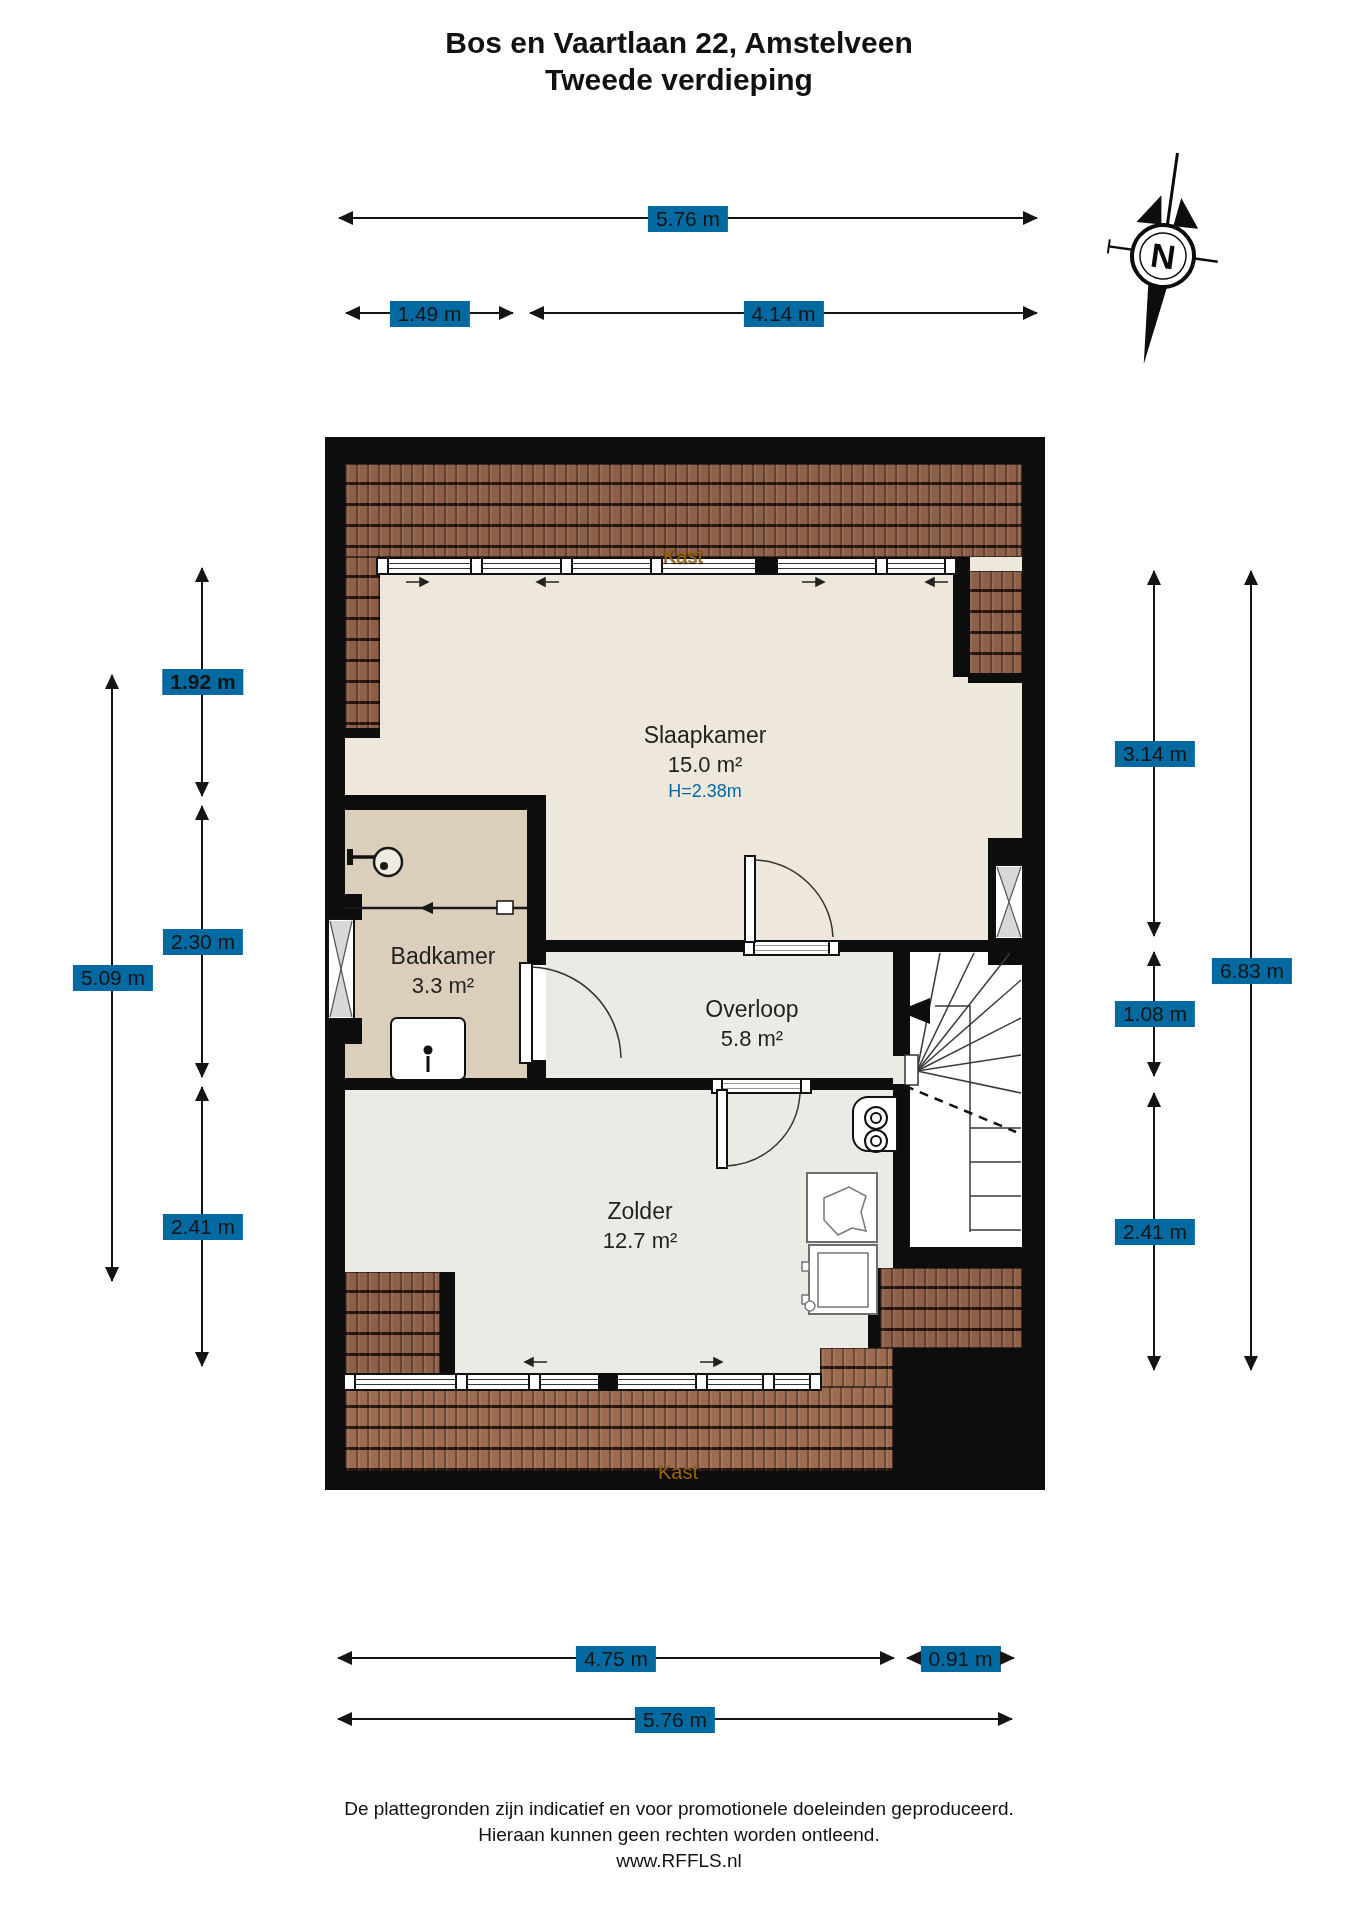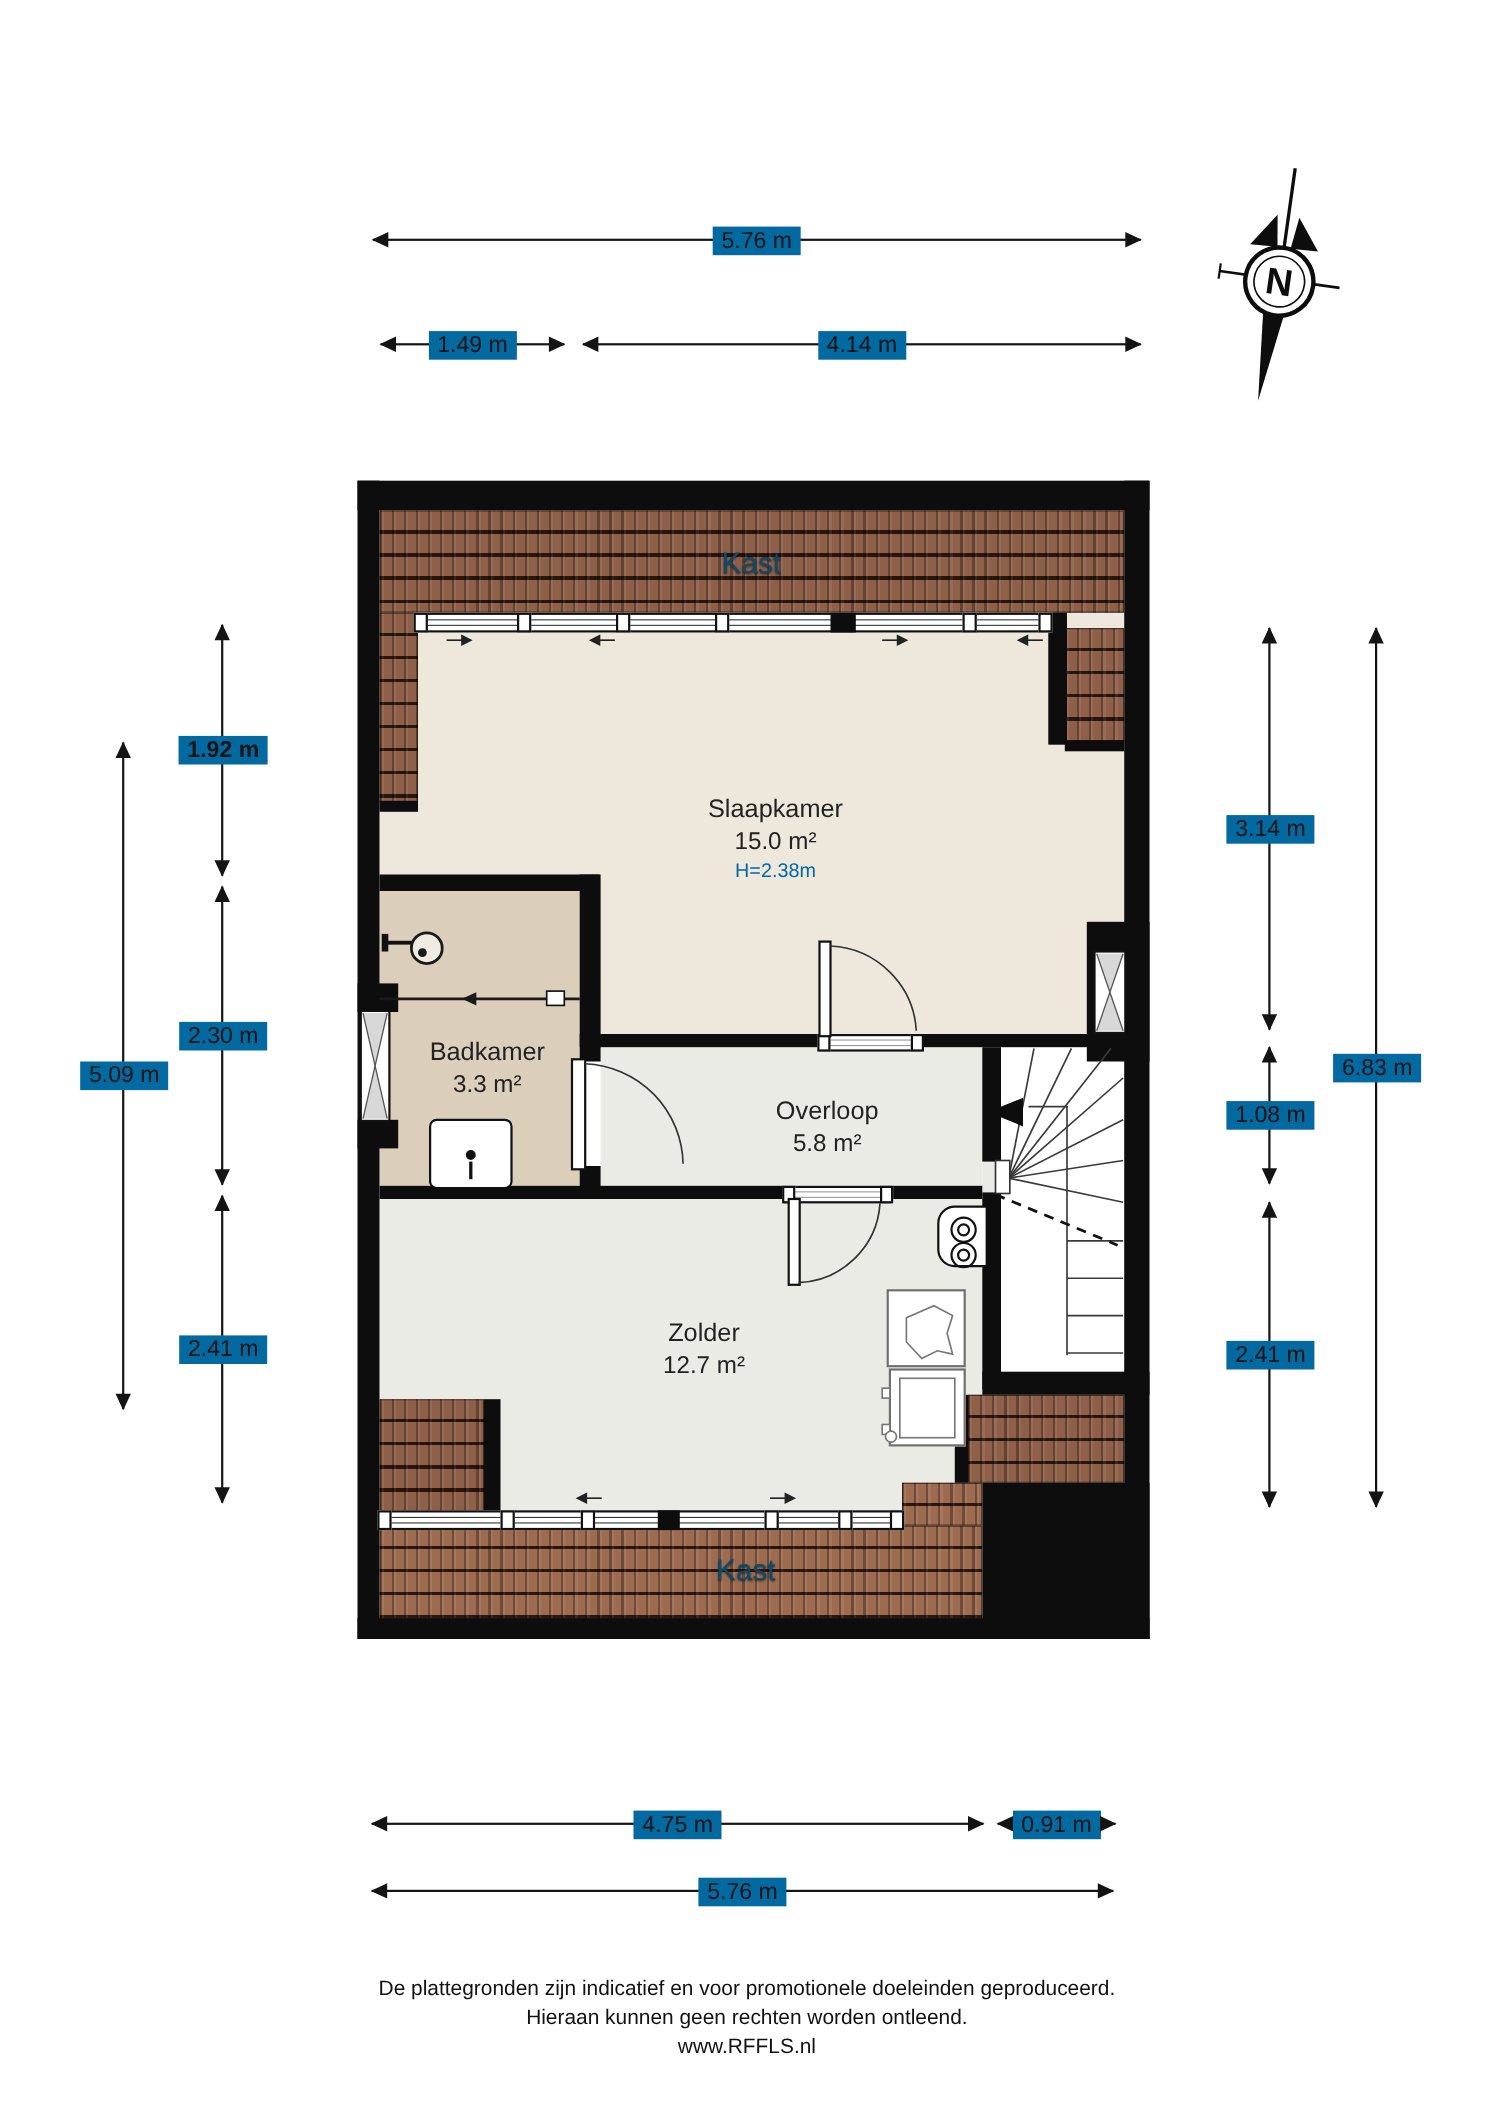--- a/index.html
+++ b/index.html
@@ -34,21 +34,21 @@
     position:absolute;
     background-color:#8F6049;
     background-image:
       repeating-linear-gradient(90deg, rgba(0,0,0,.30) 0 2px, rgba(255,255,255,.08) 2px 4px, rgba(0,0,0,0) 4px 11px),
       repeating-linear-gradient(180deg, rgba(0,0,0,0) 0 18px, rgba(22,9,4,.85) 18px 21px);
     box-shadow: inset 0 0 0 1px rgba(0,0,0,.55);
   }
   .tiles--light{background-color:#9D6C50;}
   .kast-label{
     position:absolute; transform:translate(-50%,-50%);
-    color:#0c4a6e; font-size:27px; text-shadow:0 1px 2px rgba(0,0,0,.65); white-space:nowrap;
+    color:#a16207; font-size:20px; text-shadow:0 1px 2px rgba(0,0,0,.65); white-space:nowrap;margin-top:44px;
   }
 
   
   .winband{
     position:absolute; background:#fff;
     border-top:2px solid #111; border-bottom:2px solid #111;
     background-image:linear-gradient(#333,#333),linear-gradient(#333,#333);
     background-size:100% 1px,100% 1px; background-repeat:no-repeat;
     background-position:0 30%,0 70%;
   }
@@ -99,20 +99,24 @@
     position:absolute; left:390px; top:1017px; width:76px; height:64px;
     background:#fff; border:2.5px solid #111; border-radius:7px; box-sizing:border-box;
   }
   svg.overlay{position:absolute; left:0; top:0; pointer-events:none;}
 </style>
 </head>
 <body>
 
 <div id="canvas">
 
+  <div class="abs title">
+    <div>Bos en Vaartlaan 22, Amstelveen</div>
+    <div>Tweede verdieping</div>
+  </div>
 
   <div class="floor f-cream" style="left:345px;top:557px;width:677px;height:383px;"></div>
   <div class="floor f-bath" style="left:345px;top:810px;width:182px;height:268px;"></div>
   <div class="floor f-light" style="left:546px;top:952px;width:347px;height:126px;"></div>
   <div class="floor f-light" style="left:893px;top:1056px;width:17px;height:28px;"></div>
   <div class="floor f-white" style="left:910px;top:952px;width:112px;height:295px;"></div>
   <div class="floor f-light" style="left:345px;top:1090px;width:548px;height:283px;"></div>
 
   <div class="tiles" style="left:345px;top:464px;width:677px;height:93px;"></div>
   <div class="tiles" style="left:345px;top:557px;width:35px;height:173px;"></div>

